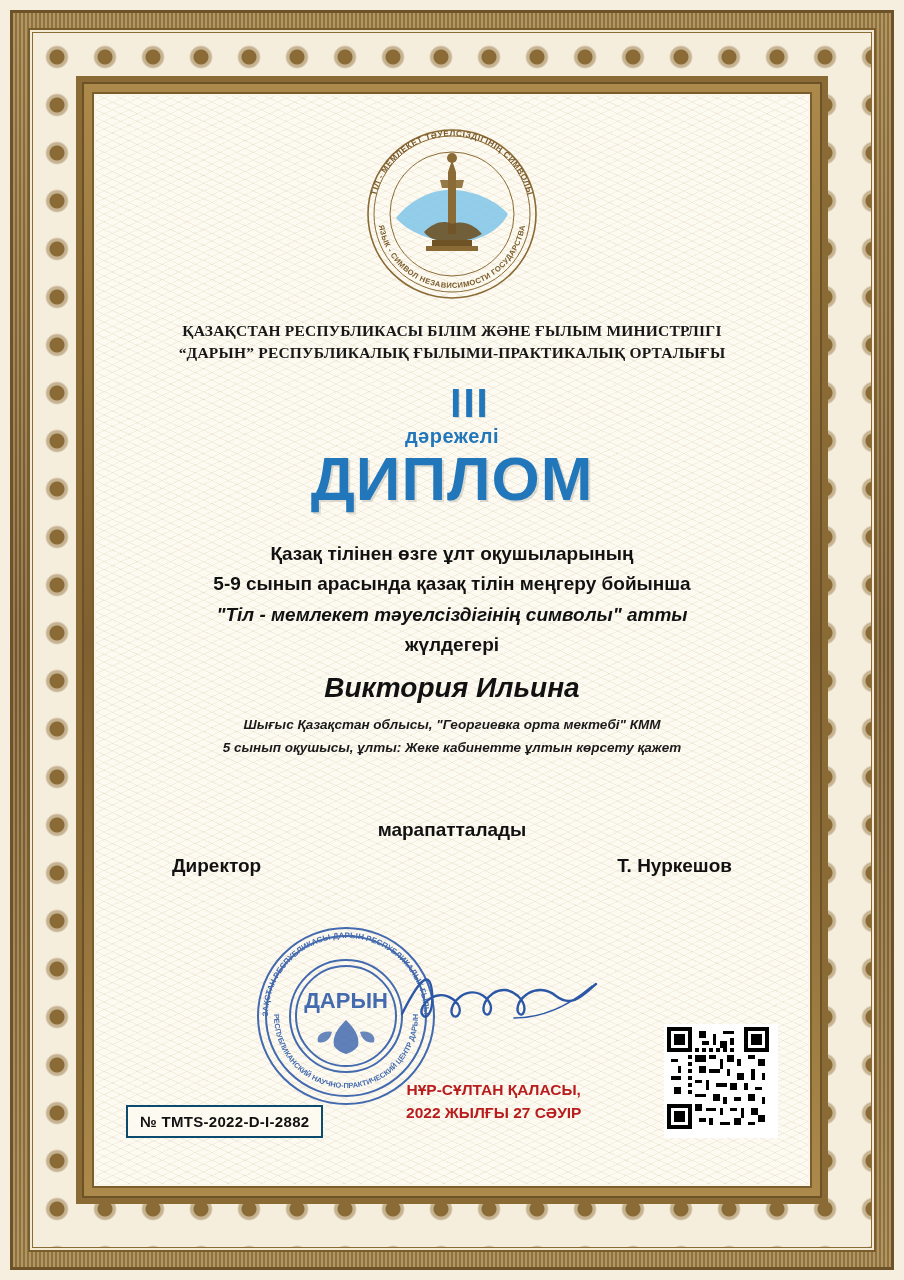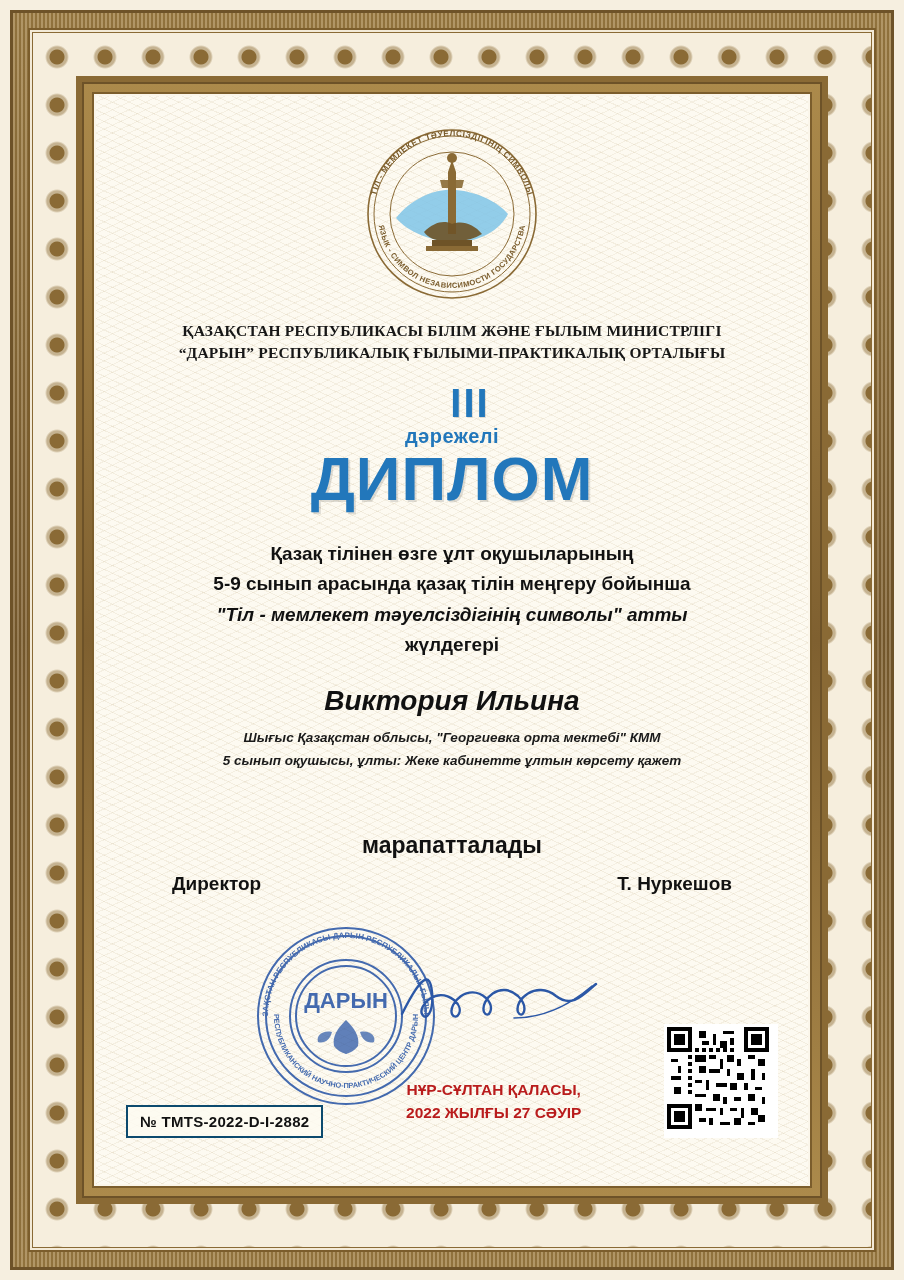--- a/index.html
+++ b/index.html
@@ -134,39 +134,39 @@
     font-size: 19px;
     font-weight: bold;
     color: #111;
     line-height: 1.6;
     max-width: 640px;
   }
   .body-text .line { display: block; }
   .body-text .italic { font-style: italic; }
 
   .recipient {
-    margin-top: 24px;
+    margin-top: 11px;
     font-size: 28px;
     font-weight: bold;
     font-style: italic;
     color: #111;
   }
 
   .details {
     margin-top: 10px;
     font-size: 13.5px;
     font-weight: bold;
     color: #1a1a1a;
     line-height: 1.7;
   }
   .details .italic { font-style: italic; }
 
   .awarded {
     margin-top: 60px;
-    font-size: 23px;
+    font-size: 19px;
     font-weight: bold;
     color: #111;
   }
 
   .signature-row {
     margin-top: 14px;
     width: 560px;
     display: flex;
     justify-content: space-between;
     align-items: flex-end;

